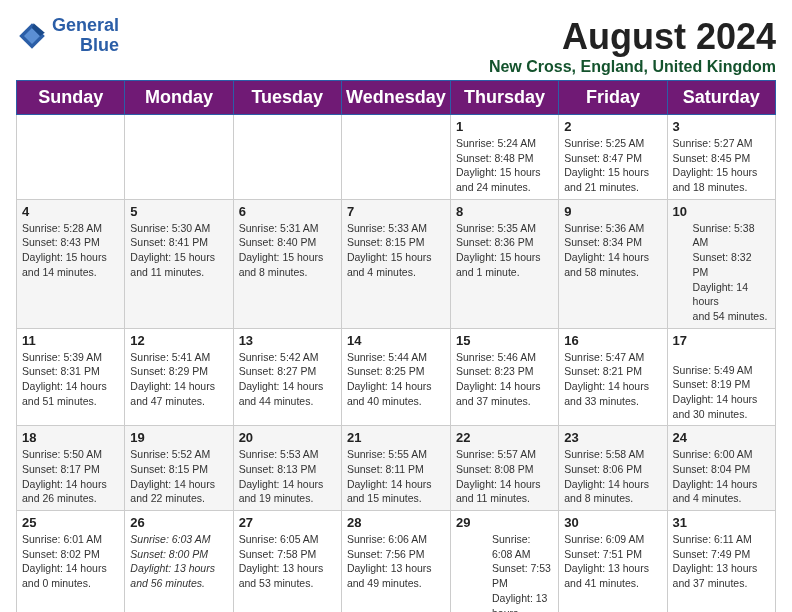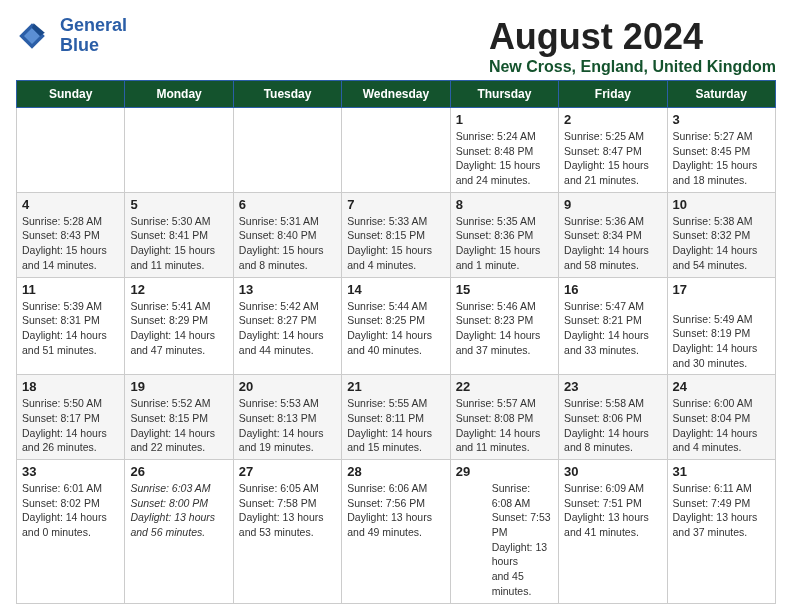--- a/index.html
+++ b/index.html
@@ -12,56 +12,57 @@
     }
     .header-area {
       display: flex;
       justify-content: space-between;
       align-items: flex-start;
       margin-bottom: 4px;
     }
     .logo {
       display: flex;
       align-items: center;
-      gap: 12px;
+      gap: 4px;
+      text-align: right;
     }
     .logo-text {
       font-size: 18px;
       font-weight: bold;
       color: #2b5ea7;
       line-height: 1.1;
     }
     .logo-icon {
       width: 32px;
       height: 32px;
     }
     .title-area {
-      text-align: left;
+      text-align: right;
     }
     .main-title {
       font-size: 36px;
       font-weight: bold;
       color: #222;
     }
     .subtitle {
       font-size: 16px;
       font-weight: bold;
       color: #14532d;
     }
     .calendar-table {
       width: 100%;
       border-collapse: collapse;
       font-size: 11px;
     }
     .calendar-table th {
-      background: #14532d;
+      background: #701a75;
       color: #fff;
       text-align: center;
       padding: 6px 4px;
-      font-size: 12px;
+      font-size: 18px;
       font-weight: bold;
       border: 1px solid #2b5ea7;
     }
     .calendar-table td {
       border: 1px solid #ccc;
       vertical-align: top;
       padding: 4px 5px;
       width: 108px;
       min-height: 80px;
       background: #fff;
@@ -190,21 +191,21 @@
         </td>
         <td>
           <span class="day-number">9</span>
           <div class="day-info" style="white-space: pre-line;">Sunrise: 5:36 AM
 Sunset: 8:34 PM
 Daylight: 14 hours
 and 58 minutes.</div>
         </td>
         <td>
           <span class="day-number">10</span>
-          <div class="day-info" style="white-space: pre-line;">Sunrise: 5:38 AM
+          <div class="day-info" style="white-space: pre-line; margin-left: 20px;">Sunrise: 5:38 AM
 Sunset: 8:32 PM
 Daylight: 14 hours
 and 54 minutes.</div>
         </td>
       </tr>
       <tr>
         <td>
           <span class="day-number">11</span>
           <div class="day-info" style="white-space: pre-line;">Sunrise: 5:39 AM
 Sunset: 8:31 PM
@@ -300,21 +301,21 @@
         <td>
           <span class="day-number">24</span>
           <div class="day-info" style="white-space: pre-line;">Sunrise: 6:00 AM
 Sunset: 8:04 PM
 Daylight: 14 hours
 and 4 minutes.</div>
         </td>
       </tr>
       <tr>
         <td>
-          <span class="day-number">33</span>
+          <span class="day-number">25</span>
           <div class="day-info" style="white-space: pre-line;">Sunrise: 6:01 AM
 Sunset: 8:02 PM
 Daylight: 14 hours
 and 0 minutes.</div>
         </td>
         <td>
           <span class="day-number">26</span>
           <div class="day-info" style="white-space: pre-line; font-style: italic;">Sunrise: 6:03 AM
 Sunset: 8:00 PM
 Daylight: 13 hours

